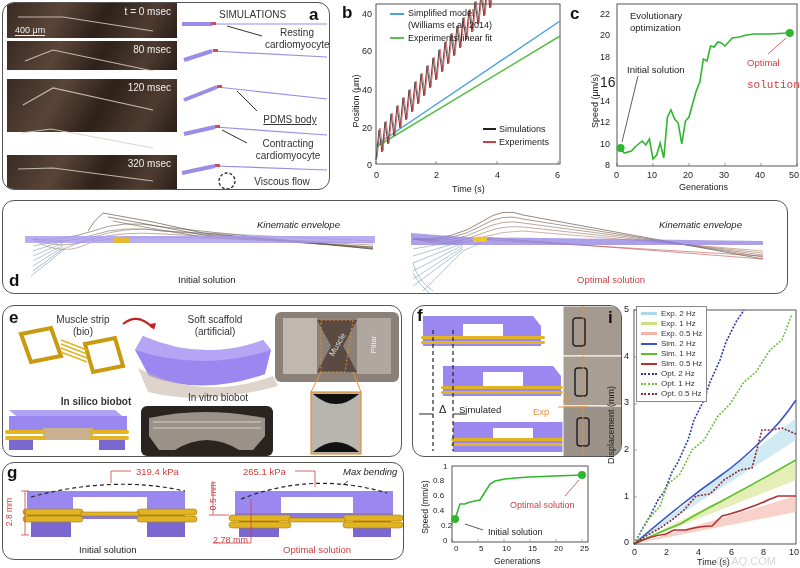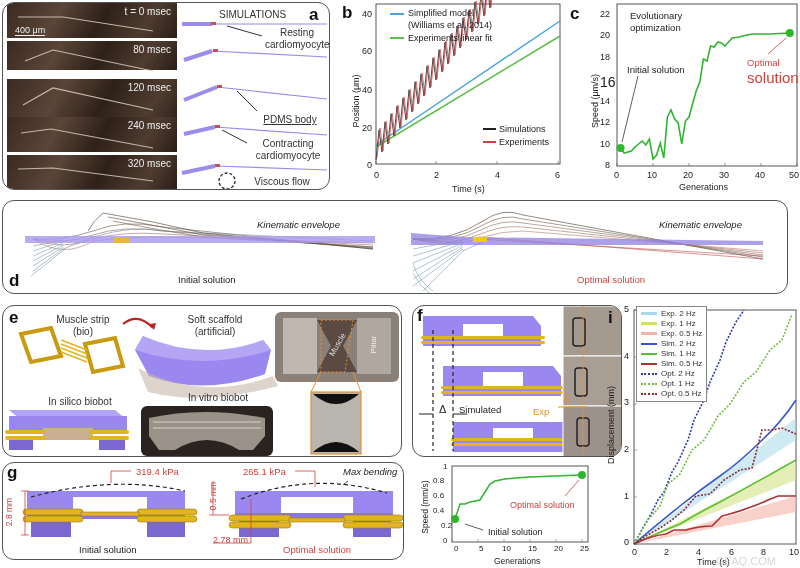--- a/index.html
+++ b/index.html
@@ -21,23 +21,20 @@
 <div class="panel-box" style="left:2px;top:2px;width:328px;height:188px;overflow:hidden;">
   <div class="photo-row" style="top:0;height:38px;">
     <span class="time-lbl">t = 0 msec</span>
     <span class="abs" style="left:8px;top:22px;color:#eee;font-size:9px;border-bottom:1px solid #eee;">400 μm</span>
   </div>
   <div class="photo-row" style="top:38px;height:32px;">
     <span class="time-lbl">80 msec</span>
   </div>
   <div class="photo-row" style="top:76px;height:56px;">
     <span class="time-lbl">120 msec</span>
-  </div>
-  <div class="photo-row" style="top:114px;height:38px;">
-    <span class="time-lbl">240 msec</span>
   </div>
   <div class="photo-row" style="top:152px;height:36px;border-bottom:none;">
     <span class="time-lbl">320 msec</span>
   </div>
   <svg class="abs" style="left:0;top:0;" width="174" height="188">
     <g stroke="#d8cfc0" stroke-width="1.2" fill="none" opacity="0.85">
       <path d="M15 14 L60 14 L150 28"></path>
       <path d="M22 58 L50 47 L150 68"></path>
       <path d="M20 102 L50 85 L150 107"></path>
       <path d="M18 130 L48 126 L150 145"></path>
@@ -124,21 +121,21 @@
   <polyline fill="none" stroke="#2fb62f" stroke-width="1.6" points="60.6,148 64.2,153 71.4,151 75,147 82.2,141 85.8,145 89.4,139 93,159 96.6,155 100.2,143 103.8,158 107.4,117 111,110 114.6,119 118.2,123 121.8,144 125.4,121 129,117 136.2,91 139.8,82 143.4,59 147,61 150.6,46 154.2,47 157.8,42 161.4,43 165,46 172.2,38 179.4,37 186.6,35 193.8,34 208.2,34 229.8,33"></polyline>
   <circle cx="60.6" cy="148" r="4" fill="#2fb62f"></circle>
   <circle cx="229.8" cy="33" r="4" fill="#2fb62f"></circle>
   <line x1="78" y1="76" x2="62" y2="142" stroke="#333" stroke-width="0.8"></line>
   <line x1="208" y1="54" x2="226" y2="38" stroke="#c04040" stroke-width="0.8"></line>
 </svg>
 <span class="lbl" style="left:630px;top:10px;font-size:9.5px;">Evolutionary</span>
 <span class="lbl" style="left:630px;top:22px;font-size:9.5px;">optimization</span>
 <span class="lbl" style="left:627px;top:64px;font-size:9.5px;">Initial solution</span>
 <span class="lbl" style="left:747px;top:57px;font-size:9.5px;color:#d04040;">Optimal</span>
-<span class="lbl" style="left:747px;top:69px;font-size:15px;color:#d04040;">solution</span>
+<span class="lbl" style="left:747px;top:79px;font-size:11px;color:#d04040;font-family:Liberation Mono, monospace;">solution</span>
 <span class="lbl" style="left:600px;top:9px;font-size:9px;">22</span>
 <span class="lbl" style="left:600px;top:30px;font-size:9px;">20</span>
 <span class="lbl" style="left:600px;top:52px;font-size:9px;">18</span>
 <span class="lbl" style="left:600px;top:74px;font-size:14px;">16</span>
 <span class="lbl" style="left:600px;top:96px;font-size:9px;">14</span>
 <span class="lbl" style="left:600px;top:117px;font-size:9px;">12</span>
 <span class="lbl" style="left:600px;top:139px;font-size:9px;">10</span>
 <span class="lbl" style="left:605px;top:160px;font-size:9px;">8</span>
 <span class="lbl" style="left:614px;top:170px;font-size:9px;">0</span>
 <span class="lbl" style="left:647px;top:170px;font-size:9px;">10</span>
@@ -240,21 +237,21 @@
     <path d="M314 14 L354 14 L340 40 L354 66 L314 66 L328 40 Z" fill="#5a4a42"></path>
     <path d="M318 14 L350 14 L342 66 L318 66 Z" fill="none" stroke="#e89030" stroke-width="1" stroke-dasharray="2,2"></path>
     <line x1="318" y1="66" x2="308" y2="86" stroke="#e89030" stroke-width="1"></line>
     <line x1="350" y1="66" x2="358" y2="86" stroke="#e89030" stroke-width="1"></line>
     <rect x="308" y="86" width="50" height="62" fill="#b8b4ae" stroke="#e89030" stroke-width="1.2"></rect>
     <path d="M310 88 Q333 108 356 88 Z" fill="#111"></path>
     <path d="M310 146 Q333 126 356 146 Z" fill="#111"></path>
   </svg>
   <div class="sim-lbl" style="left:50px;top:8px;width:60px;">Muscle strip (bio)</div>
   <div class="sim-lbl" style="left:178px;top:8px;width:68px;">Soft scaffold (artificial)</div>
-  <div class="sim-lbl" style="left:32px;top:90px;width:90px;">In silico biobot</div>
+  <div class="sim-lbl" style="left:48px;top:90px;width:90px;font-weight:bold;">In silico biobot</div>
   <div class="sim-lbl" style="left:170px;top:86px;width:90px;">In vitro biobot</div>
   <span class="lbl" style="left:322px;top:34px;font-size:8px;color:#ddd;transform:rotate(-60deg);">Muscle</span>
   <span class="lbl" style="left:362px;top:34px;font-size:8px;color:#eee;transform:rotate(-90deg);">Pillar</span>
 </div>
 
 <div class="panel-box" style="left:412px;top:305px;width:210px;height:152px;overflow:hidden;">
   <span class="panel-letter" style="left:4px;top:0px;">f</span>
   <svg class="abs" style="left:0;top:0;" width="210" height="152">
     <g>
       <path d="M10 10 L120 10 L128 20 L128 40 L10 40 Z" fill="#9a88f0"></path>

